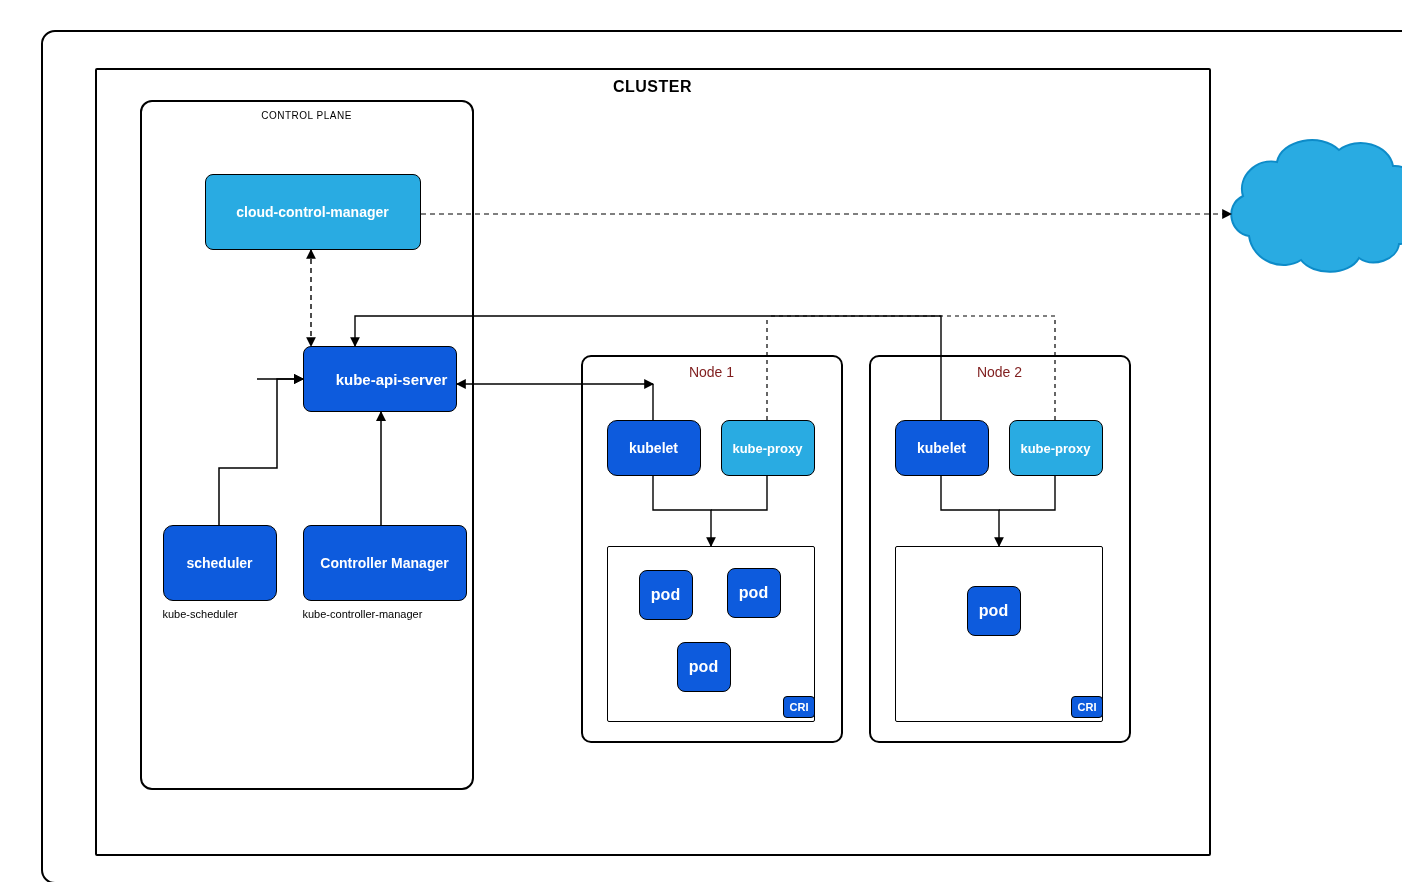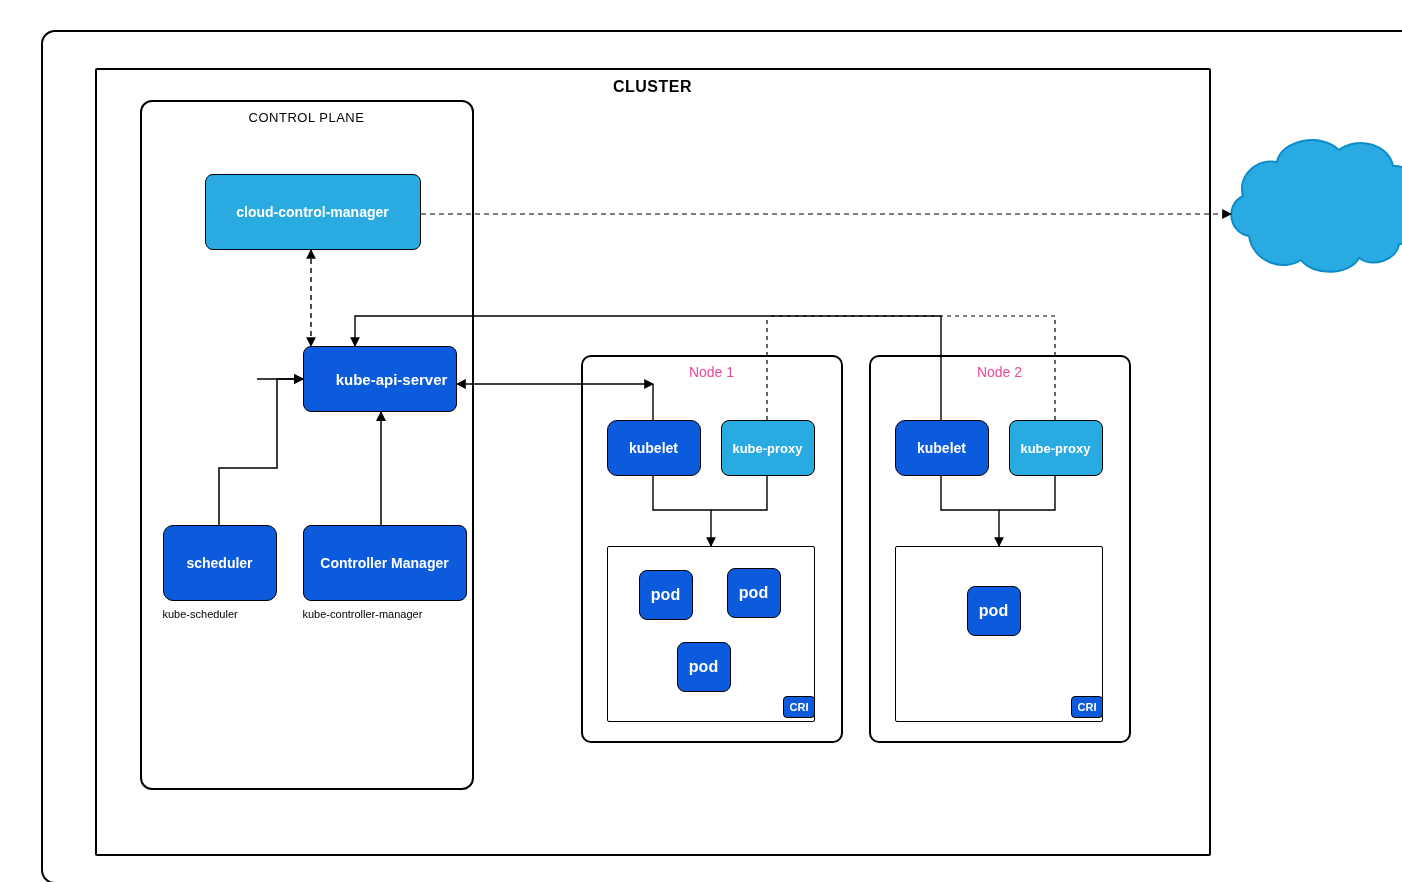--- a/index.html
+++ b/index.html
@@ -52,21 +52,21 @@
     width: 334px;
     height: 690px;
     border-radius: 12px;
   }
   .control-plane-title {
     position: absolute;
     left: 113px;
     top: 94px;
     width: 334px;
     text-align: center;
-    font-size: 13px;
+    font-size: 10px;
     letter-spacing: 0.5px;
     color: #000;
   }
   .node-frame {
     border-radius: 10px;
   }
   .node1 {
     left: 554px;
     top: 339px;
     width: 262px;
@@ -77,21 +77,21 @@
     top: 339px;
     width: 262px;
     height: 388px;
   }
   .node-title {
     position: absolute;
     width: 262px;
     text-align: center;
     top: 348px;
     font-size: 14px;
-    color: #ec4899;
+    color: #7f1d1d;
   }
   .node-title.n1 { left: 554px; }
   .node-title.n2 { left: 842px; }
 
   .box {
     position: absolute;
     border: 1px solid #000;
     border-radius: 8px;
     color: #fff;
     font-weight: 700;

